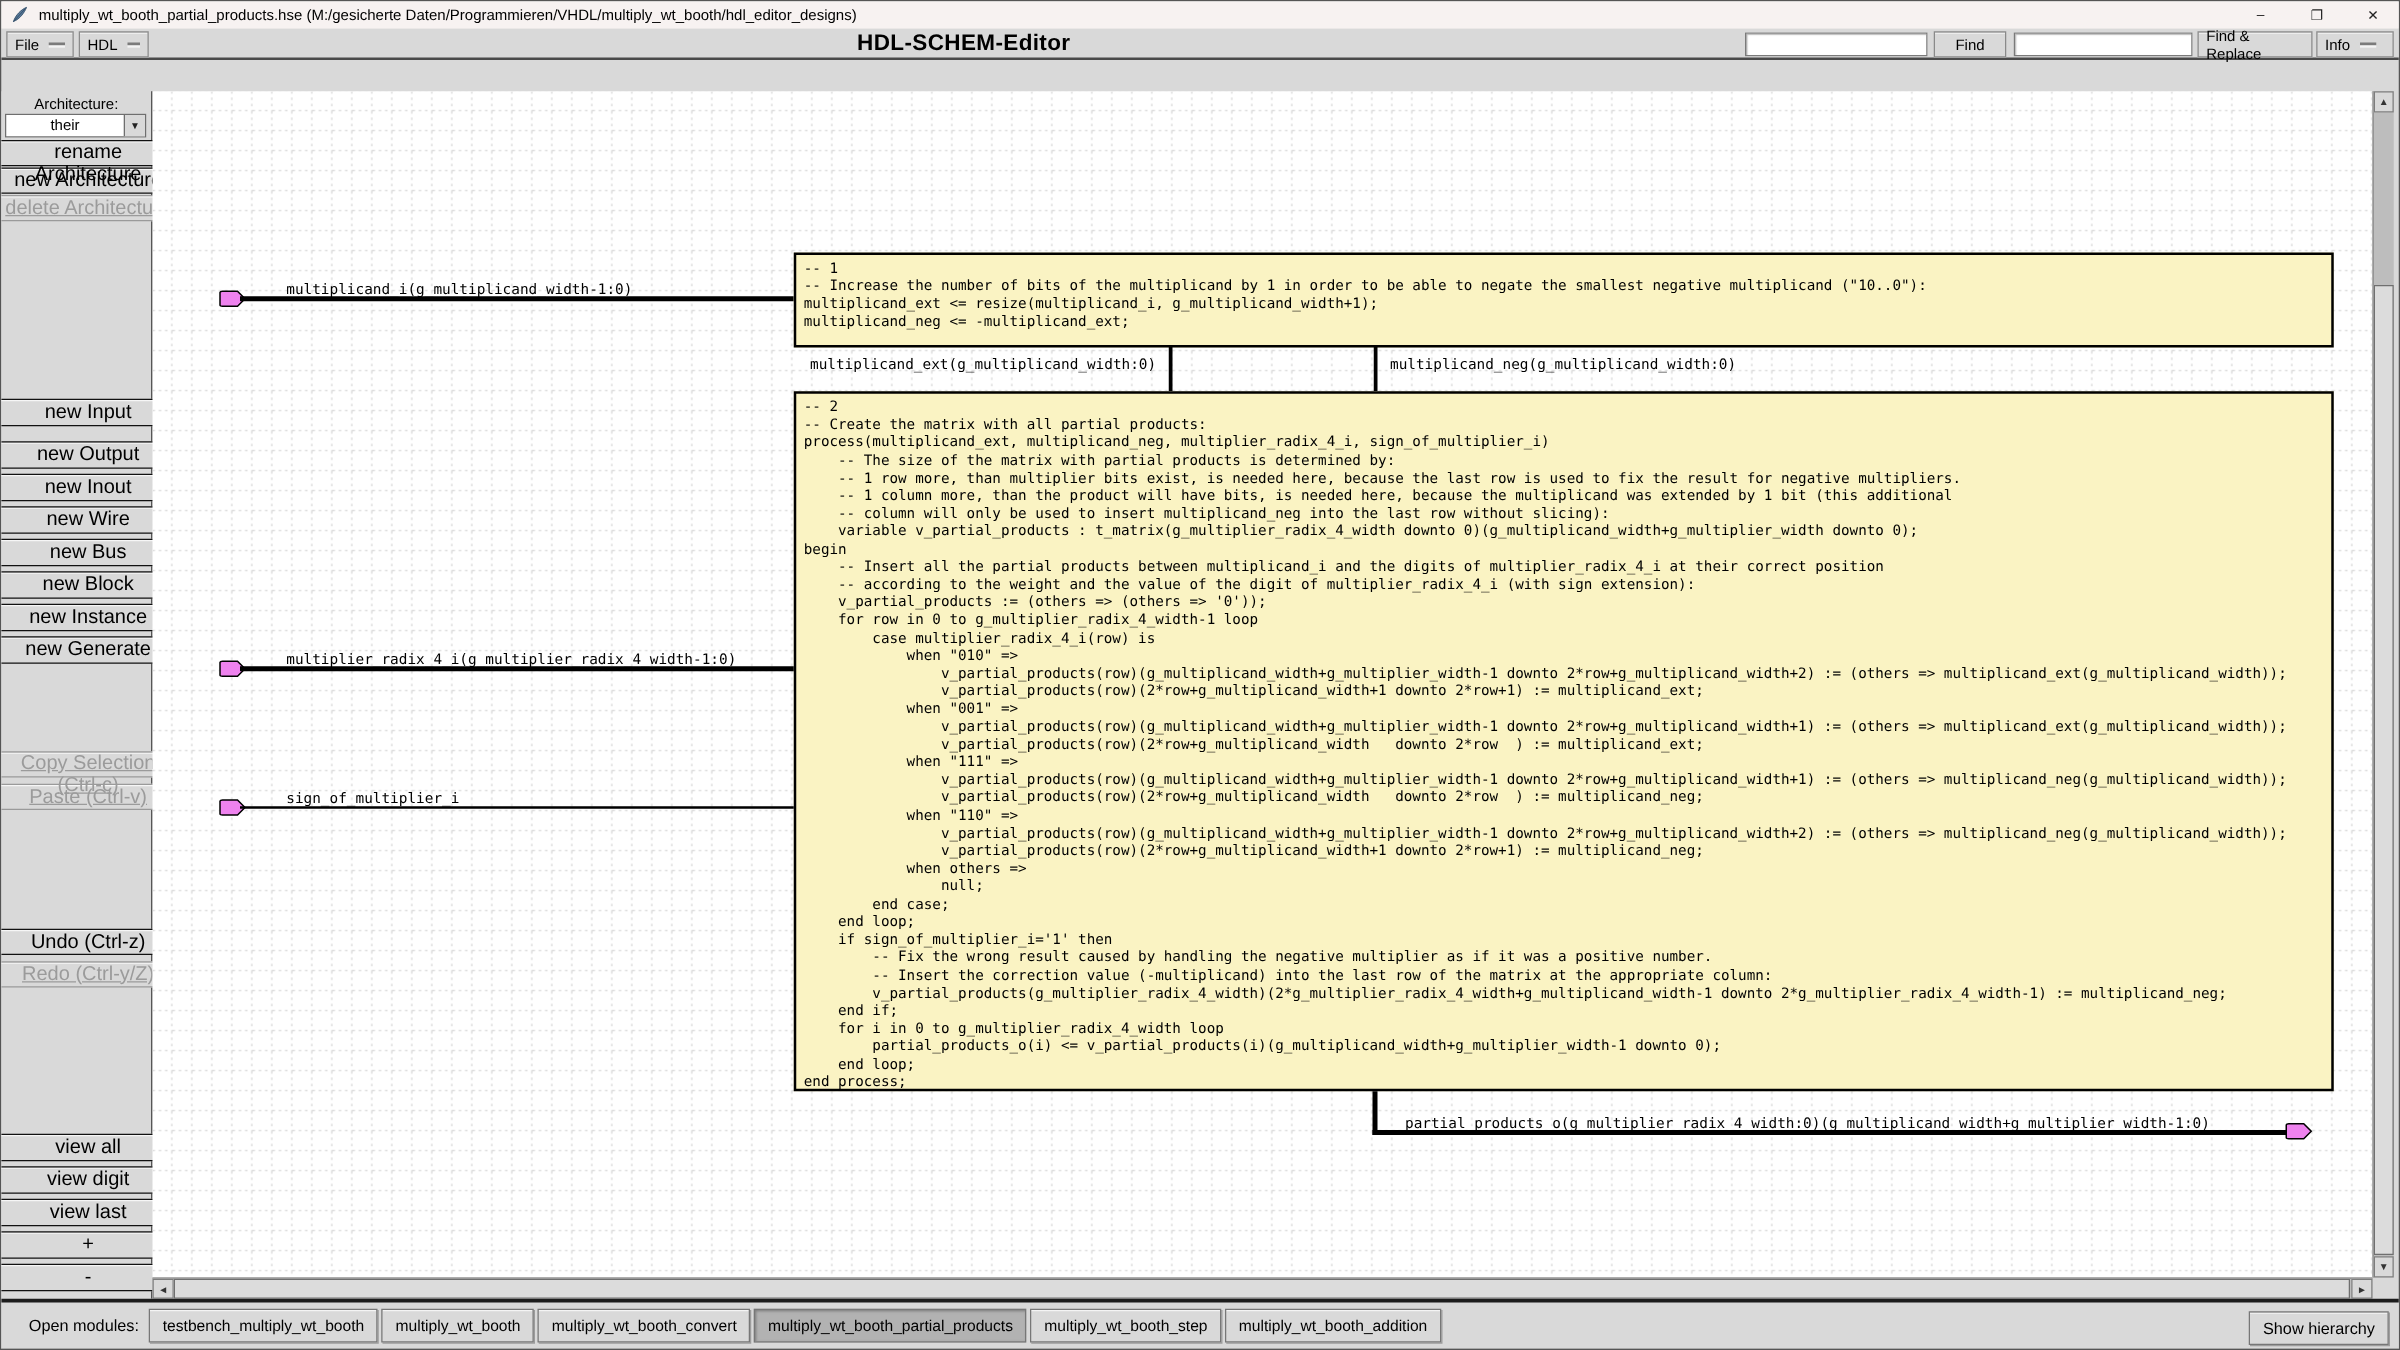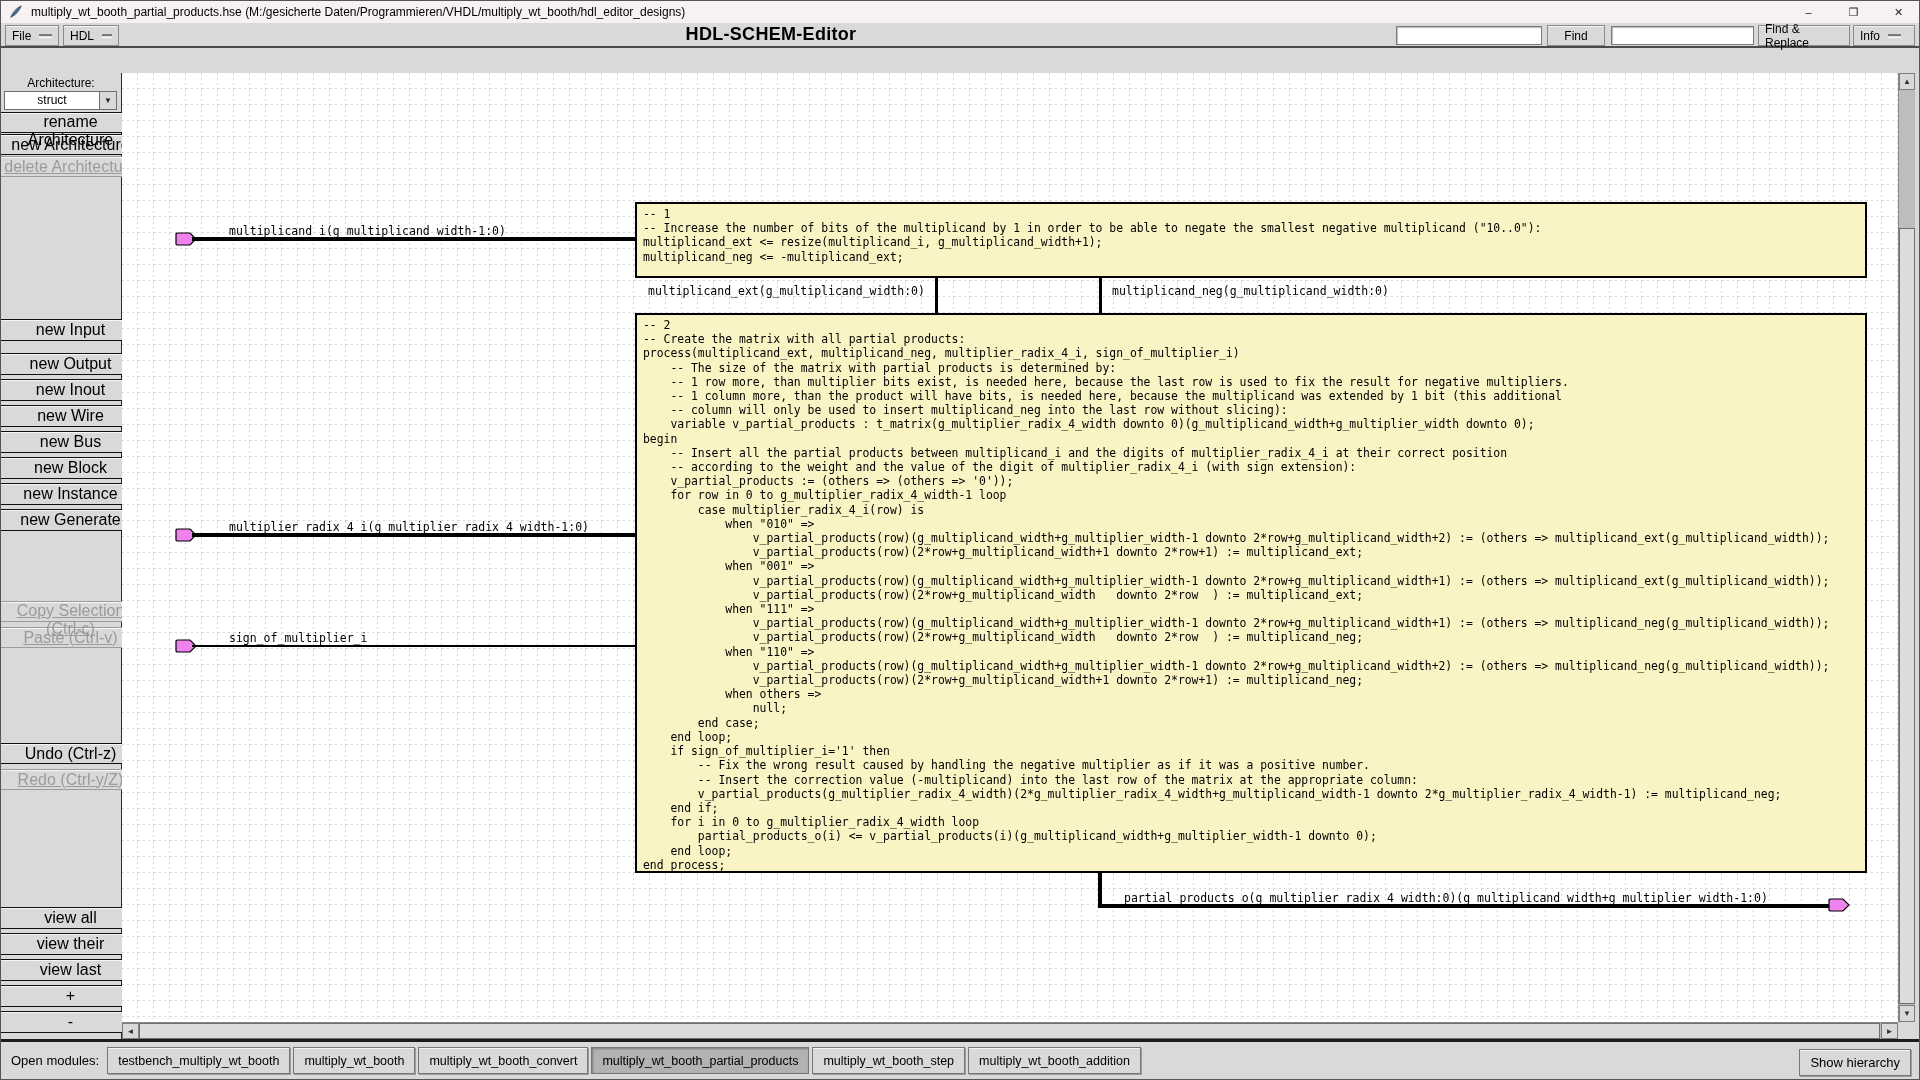--- a/index.html
+++ b/index.html
@@ -42,21 +42,21 @@
   .codeblock pre{margin:0;padding:3px 0 0 6px;font-family:"DejaVu Sans Mono",monospace;font-size:11.4px;line-height:14.2px;white-space:pre;color:#000;}
   .wire{position:absolute;background:#000;}
   .portarrow{position:absolute;width:22px;height:14px;}
   .canvaslabel{position:absolute;font-family:"DejaVu Sans Mono",monospace;font-size:11.5px;white-space:nowrap;color:#000;}
   
   .vscroll{position:absolute;left:1897px;top:72px;width:17px;height:949px;background:#bdbdbd;border-left:1px solid #888;}
   .hscroll{position:absolute;left:121px;top:1021px;width:1776px;height:17px;background:#bdbdbd;border-top:1px solid #888;}
   .scrollarrow{position:absolute;background:var(--chrome-grey);border:1px solid #7d7d7d;display:flex;align-items:center;justify-content:center;font-size:8px;color:#333;}
   .scrollthumb{position:absolute;background:#dcdcdc;border:1px solid #6f6f6f;}
   
-  .statusbar{position:absolute;left:0;top:1038px;width:1920px;height:42px;background:var(--chrome-grey);border-top:3px solid #1c1c1c;border-bottom:2px solid #000;display:flex;align-items:center;}
+  .statusbar{position:absolute;left:0;top:1038px;width:1920px;height:42px;background:var(--chrome-grey);border-top:3px solid #1c1c1c;border-bottom:2px solid #000;display:flex;align-items:center;padding-left:12px;}
   .statusbar .omlabel{font-size:13px;margin-left:10px;margin-right:8px;white-space:nowrap;}
   .modulebtn{height:27px;background:var(--chrome-grey);border:1px solid #777;box-shadow:inset 0 1px 0 #f4f4f4, 1px 1px 0 #9c9c9c;font-size:12.5px;font-family:"Liberation Sans",sans-serif;padding:0 10px;margin-right:3px;white-space:nowrap;}
   .modulebtn.active{background:#b2b2b2;box-shadow:inset 1px 1px 2px #7e7e7e;}
   .showhier{position:absolute;right:10px;top:7px;height:27px;background:var(--chrome-grey);border:1px solid #777;box-shadow:inset 0 1px 0 #f4f4f4, 1px 1px 0 #9c9c9c;font-size:13px;font-family:"Liberation Sans",sans-serif;padding:0 10px;}
 </style>
 </head>
 <body>
 
 <div id="screen">
 
@@ -94,21 +94,21 @@
     <div class="menubtn" style="left:1852px;width:62px;">
       <span>Info</span>
       <span class="dashicon"></span>
     </div>
   </div>
 
 
   <div class="sidebar">
     <div class="sb-label" style="top:3px;">Architecture:</div>
     <div class="combo">
-      <span class="val">struct</span>
+      <span class="val">their</span>
       <span class="arrowbtn">▼</span>
     </div>
     <div class="sb-group" style="top:39px;">
 
     <button class="sb-btn" style="margin-bottom:1px;"><span>rename Architecture</span></button>
         <button class="sb-btn" style="margin-bottom:1px;"><span>new Architecture</span></button>
         <button class="sb-btn disabled" style="margin-bottom:1px;"><span>delete Architecture</span></button>
       </div>
     <div class="sb-group" style="top:246px;">
 
@@ -127,21 +127,21 @@
         <button class="sb-btn disabled"><span>Paste (Ctrl-v)</span></button>
       </div>
     <div class="sb-group" style="top:670px;">
 
     <button class="sb-btn"><span>Undo (Ctrl-z)</span></button>
         <button class="sb-btn disabled"><span>Redo (Ctrl-y/Z)</span></button>
       </div>
     <div class="sb-group" style="top:834px;">
 
     <button class="sb-btn" style="height:22px;margin-bottom:4px;"><span>view all</span></button>
-        <button class="sb-btn" style="height:22px;margin-bottom:4px;"><span>view their</span></button>
+        <button class="sb-btn" style="height:22px;margin-bottom:4px;"><span>view digit</span></button>
         <button class="sb-btn" style="height:22px;margin-bottom:4px;"><span>view last</span></button>
         <button class="sb-btn" style="height:22px;margin-bottom:4px;"><span>+</span></button>
         <button class="sb-btn" style="height:22px;margin-bottom:4px;"><span>-</span></button>
       </div>
   </div>
 
   <div class="canvas">
     <svg class="gridsvg" width="1776" height="949">
       <defs>
         <pattern id="grid" width="16" height="16" patternUnits="userSpaceOnUse">

